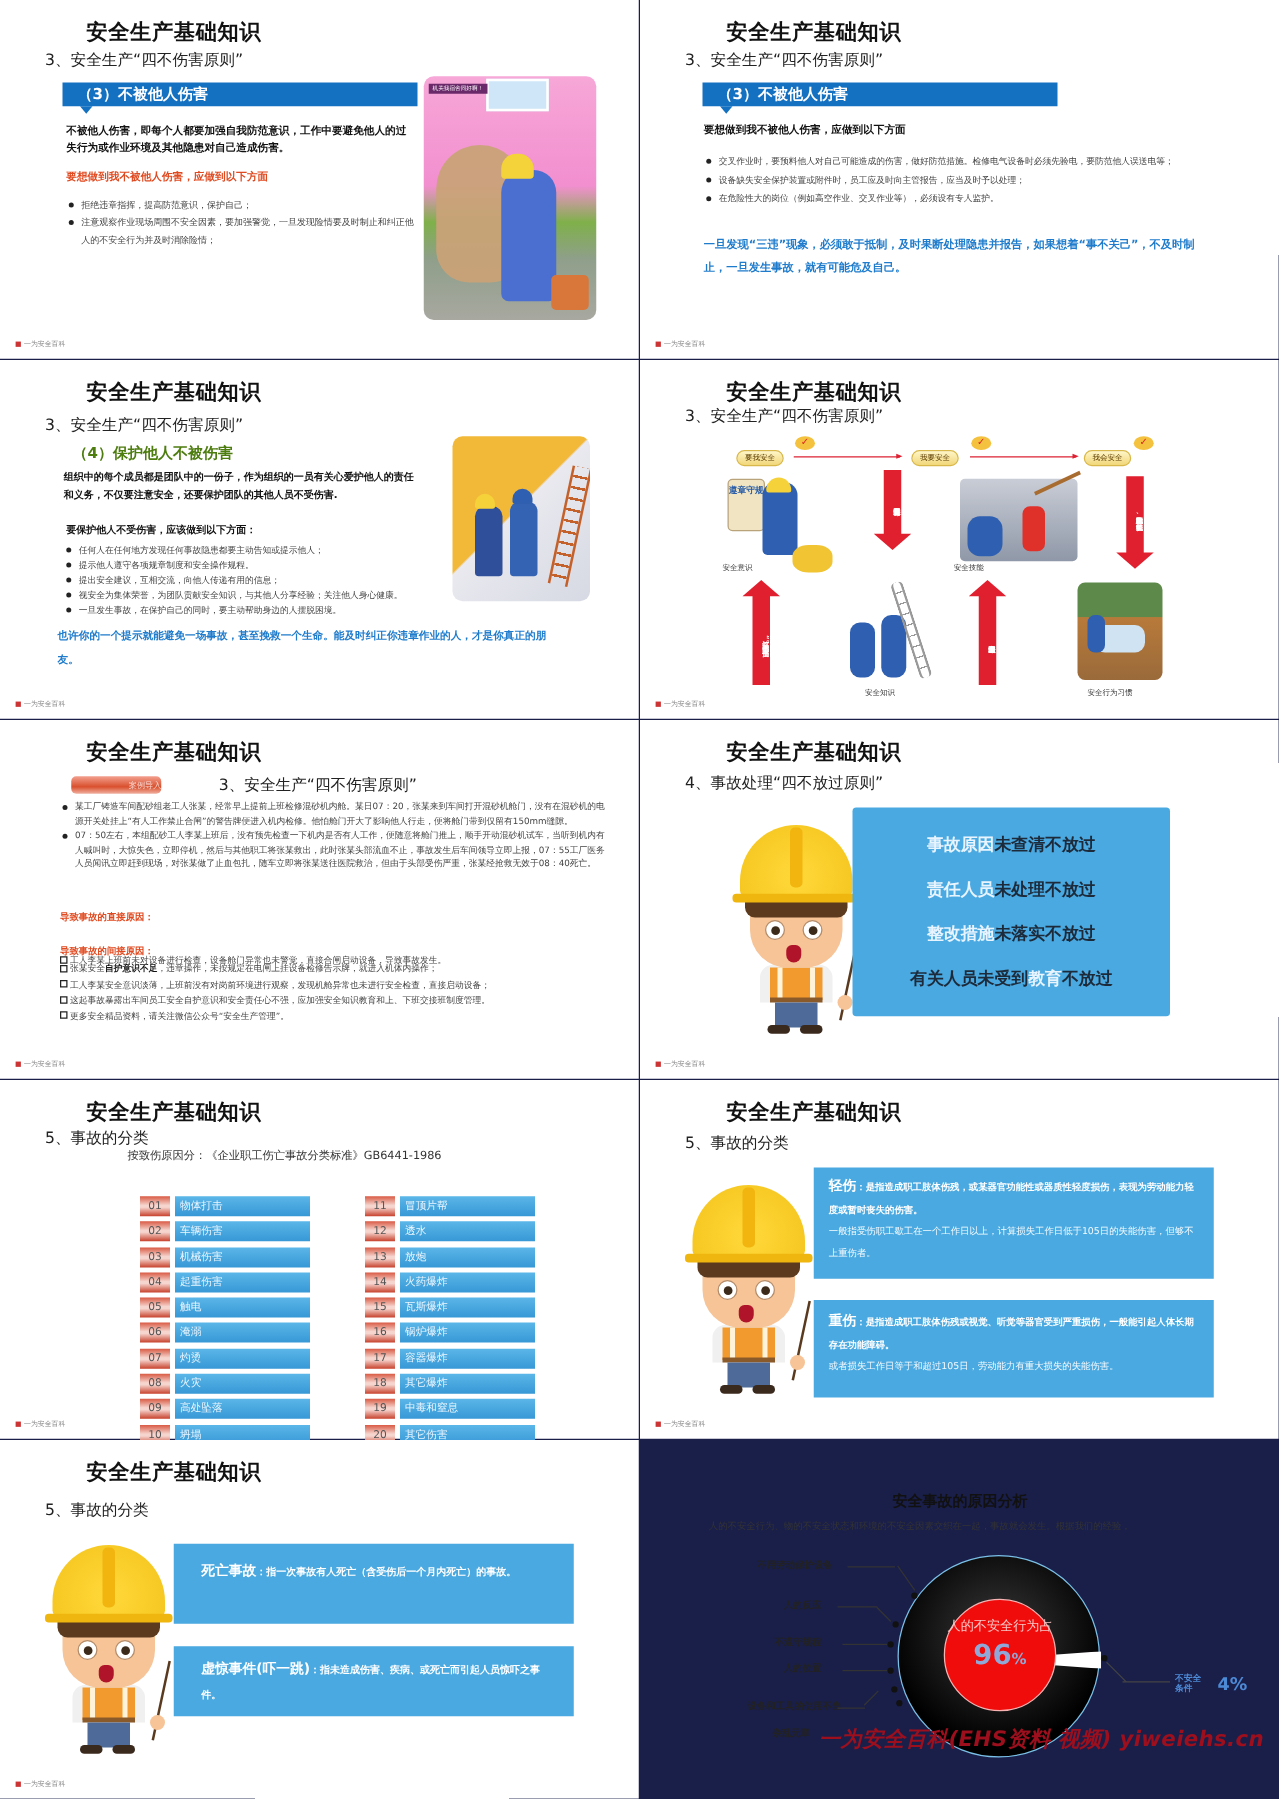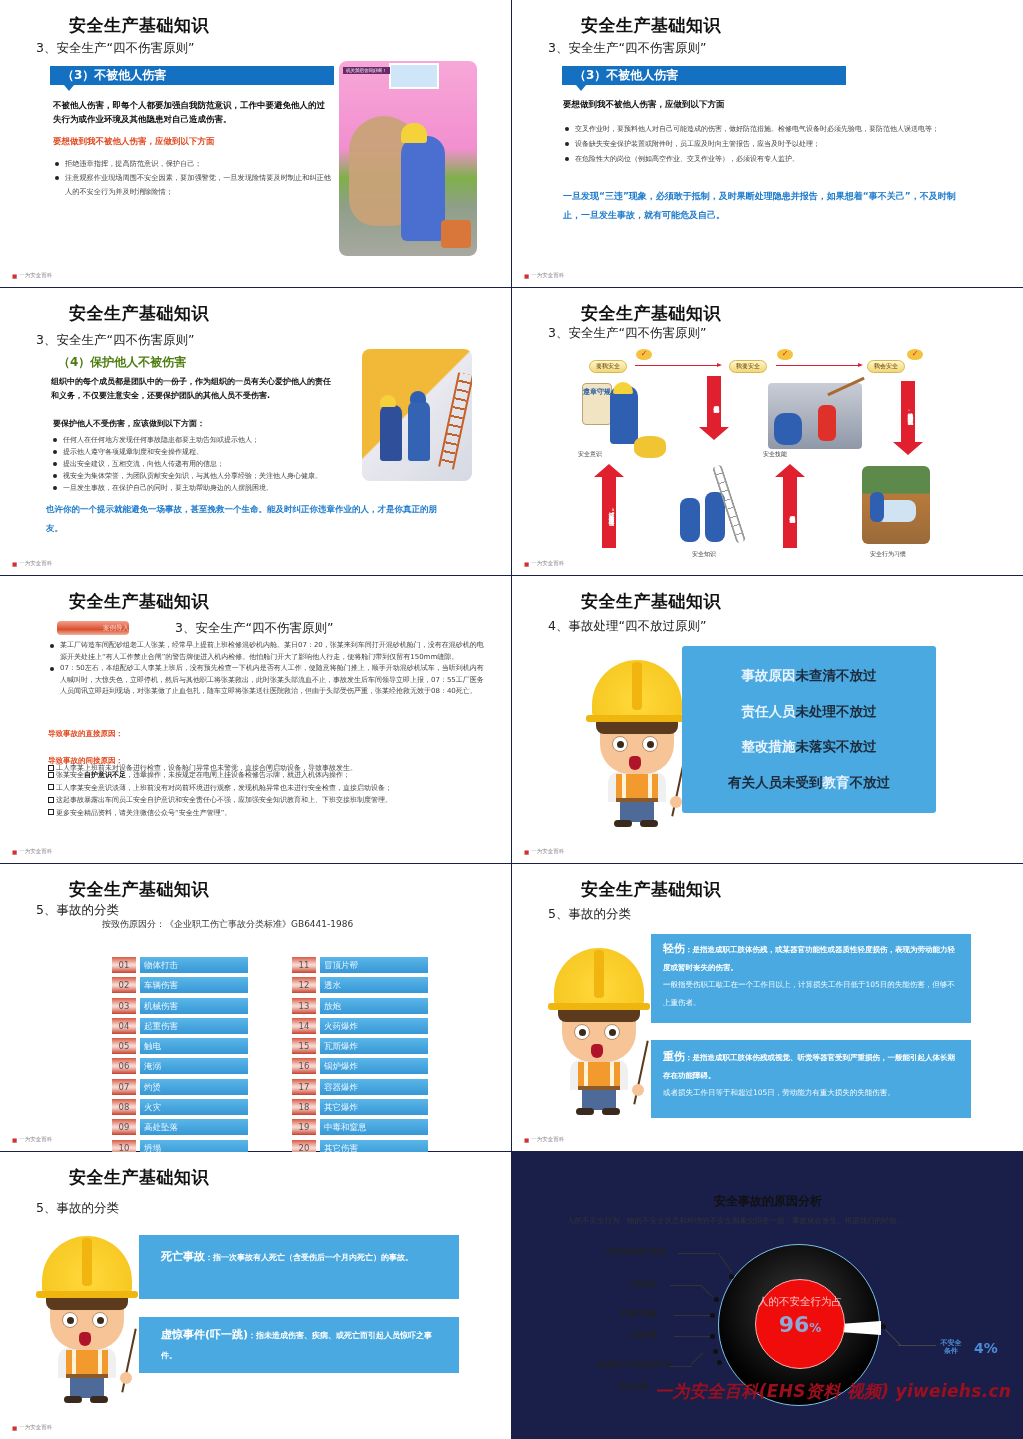--- a/index.html
+++ b/index.html
@@ -103,21 +103,21 @@
   .chart-title { position: absolute; left: 714px; top: 1193px; font-size: 12px; font-weight: bold; color: #111; }
   .chart-intro { position: absolute; left: 567px; top: 1215px; width: 400px; font-size: 7.5px; color: #333; line-height: 11px; }
   .donut { position: absolute; left: 718px; top: 1244px; width: 162px; height: 162px; border-radius: 50%; background: radial-gradient(circle at 50% 40%, #3a3a3a, #000 70%); border: 1px solid #7ac0e6; }
   .donut-gap { position: absolute; left: 843px; top: 1321px; width: 38px; height: 14px; background: #fff; clip-path: polygon(0 20%, 100% 0, 100% 100%, 0 80%); }
   .donut-center { position: absolute; left: 755px; top: 1279px; width: 90px; height: 90px; border-radius: 50%; background: #f10c0c; border: 1px solid #f7b2b2; text-align: center; color: #f8c5c5; font-size: 10.5px; line-height: 14px; padding-top: 14px; }
   .donut-center .pct { display: block; font-size: 22px; font-weight: bold; color: #8fa8d8; line-height: 26px; margin-top: 4px; }
   .donut-center .pct small { font-size: 12px; }
   .clabel { position: absolute; font-size: 7.5px; font-weight: bold; color: #222; text-align: right; }
   .leader { position: absolute; height: 1px; background: #333; }
   .dot { position: absolute; width: 5px; height: 5px; border-radius: 50%; background: #111; }
-  .cond { position: absolute; left: 940px; top: 1339px; color: #4d8ad6; font-size: 7px; line-height: 8px; text-align: center; font-weight: bold; }
+  .cond { position: absolute; left: 940px; top: 1339px; color: #4d8ad6; font-size: 7px; line-height: 8px; font-weight: bold; }
   .cond-pct { position: absolute; left: 974px; top: 1340px; color: #4d8ad6; font-size: 14px; font-weight: bold; }
   .watermark { position: absolute; left: 655px; top: 1380px; font-size: 17px; color: #9e0f1e; font-style: italic; font-weight: bold; letter-spacing: 0.3px; white-space: nowrap; }
 </style>
 </head>
 <body>
 
 <div class="grid">
 
   <div class="slide" style="left:0;top:0;width:511px;height:287px;">
     <div class="s-title">安全生产基础知识</div>

